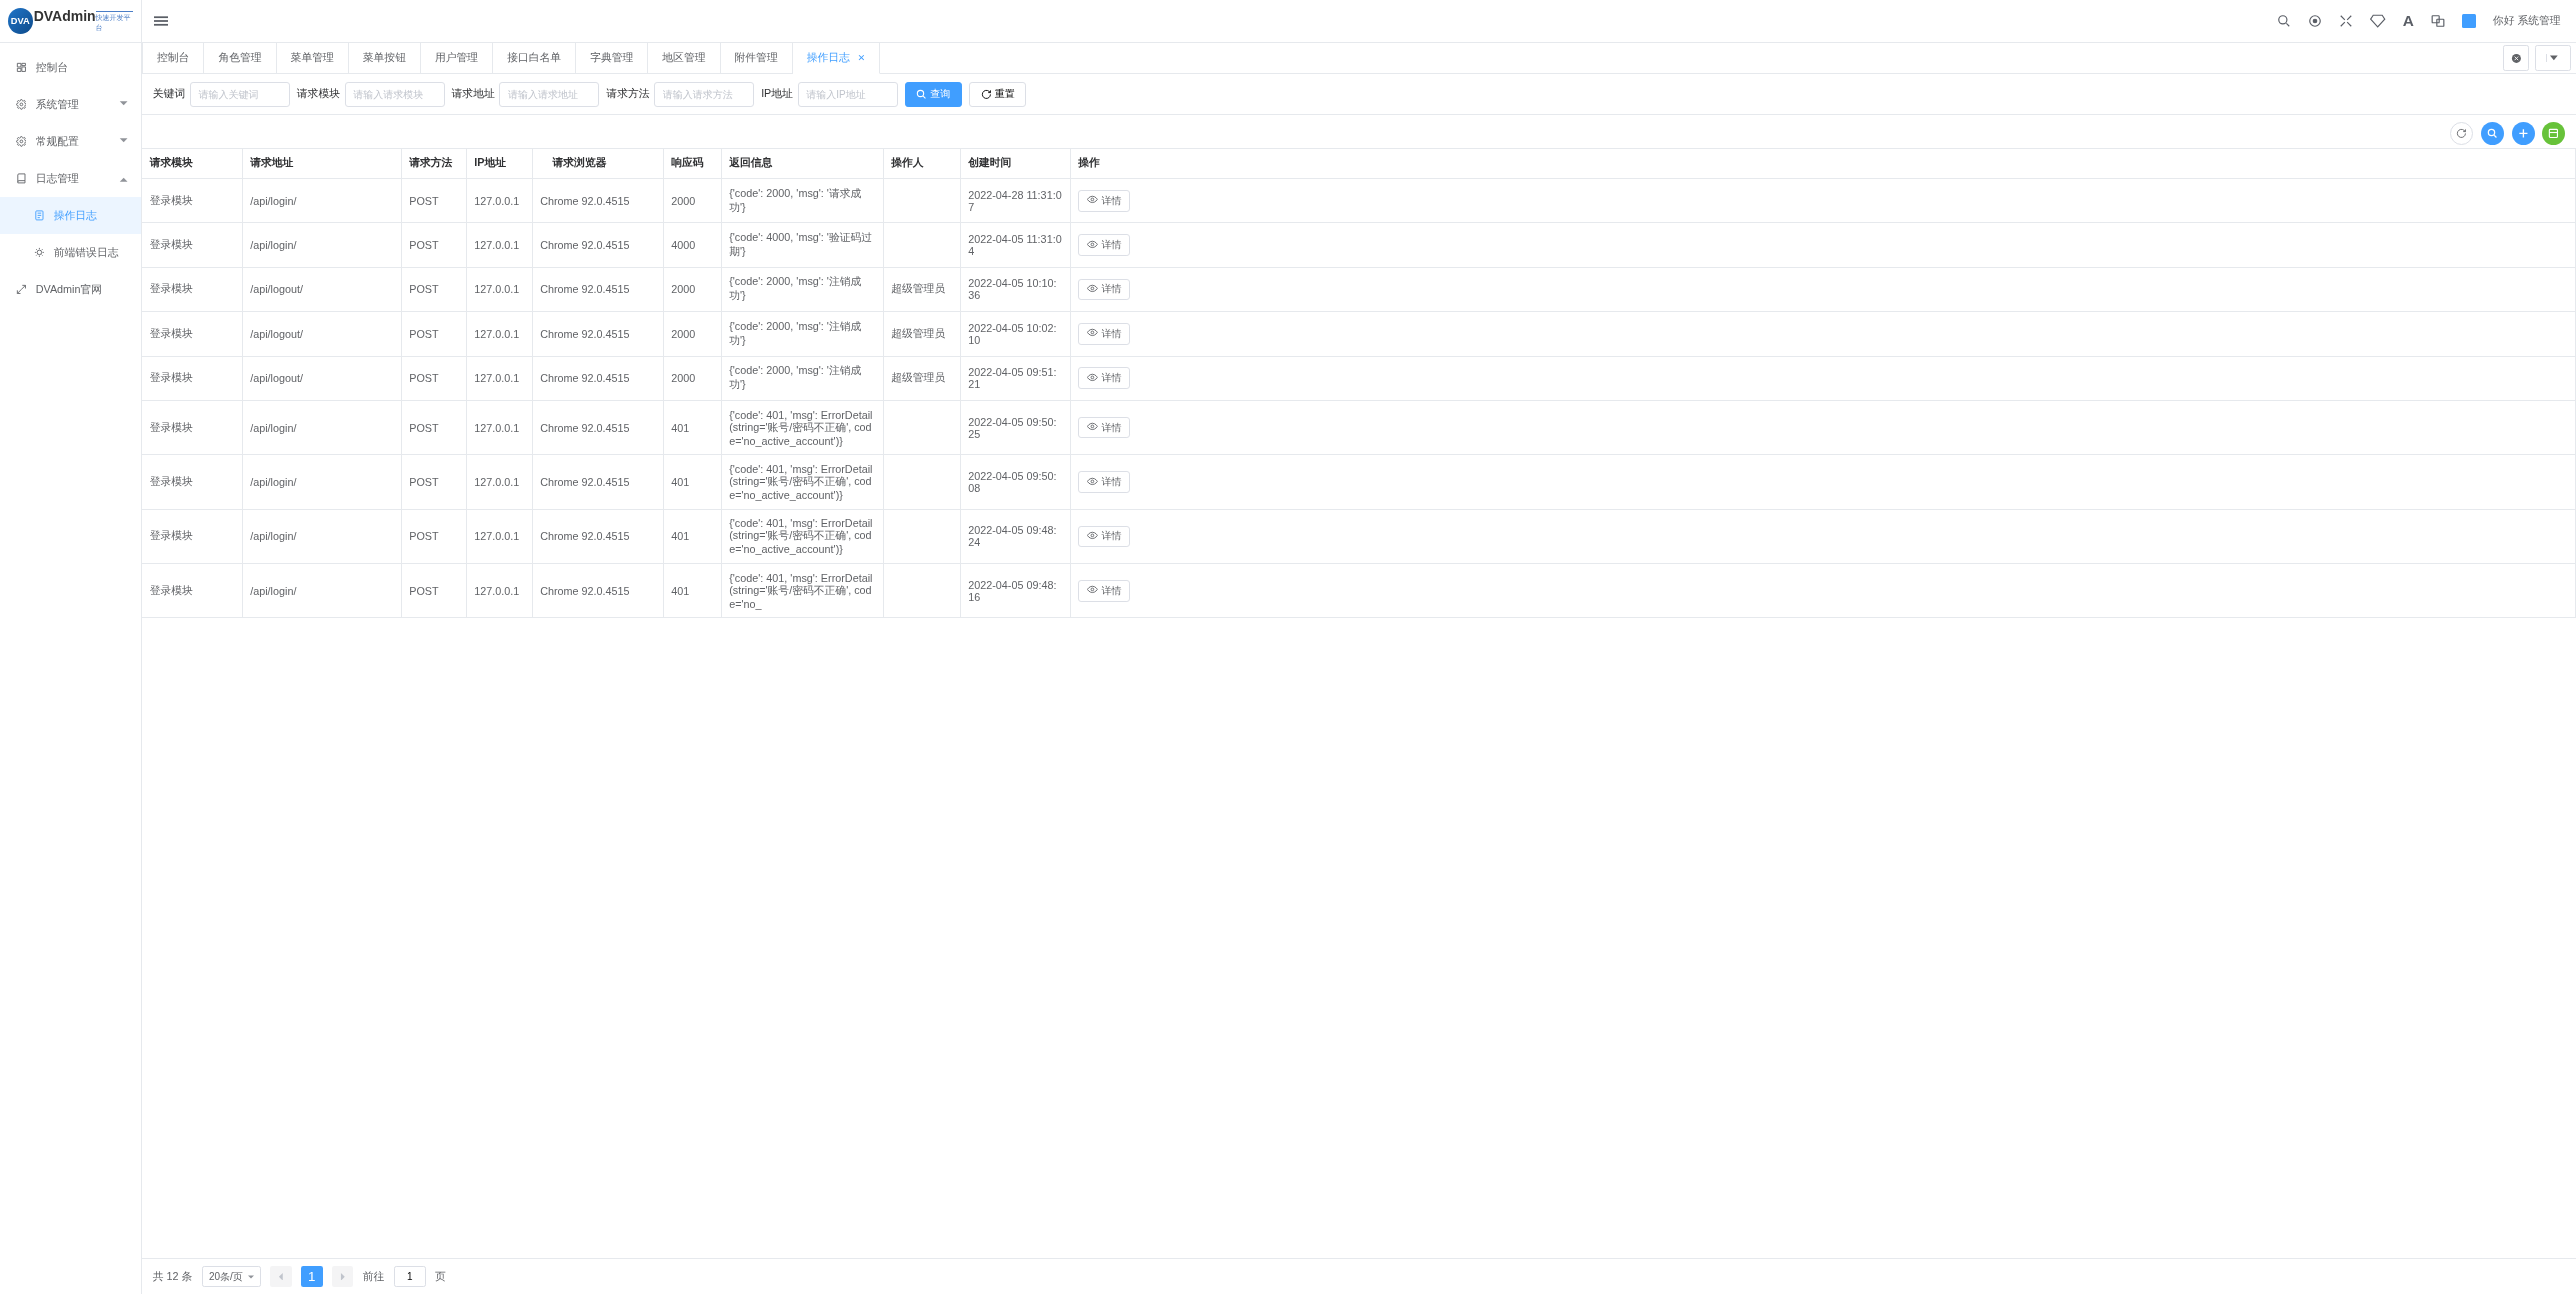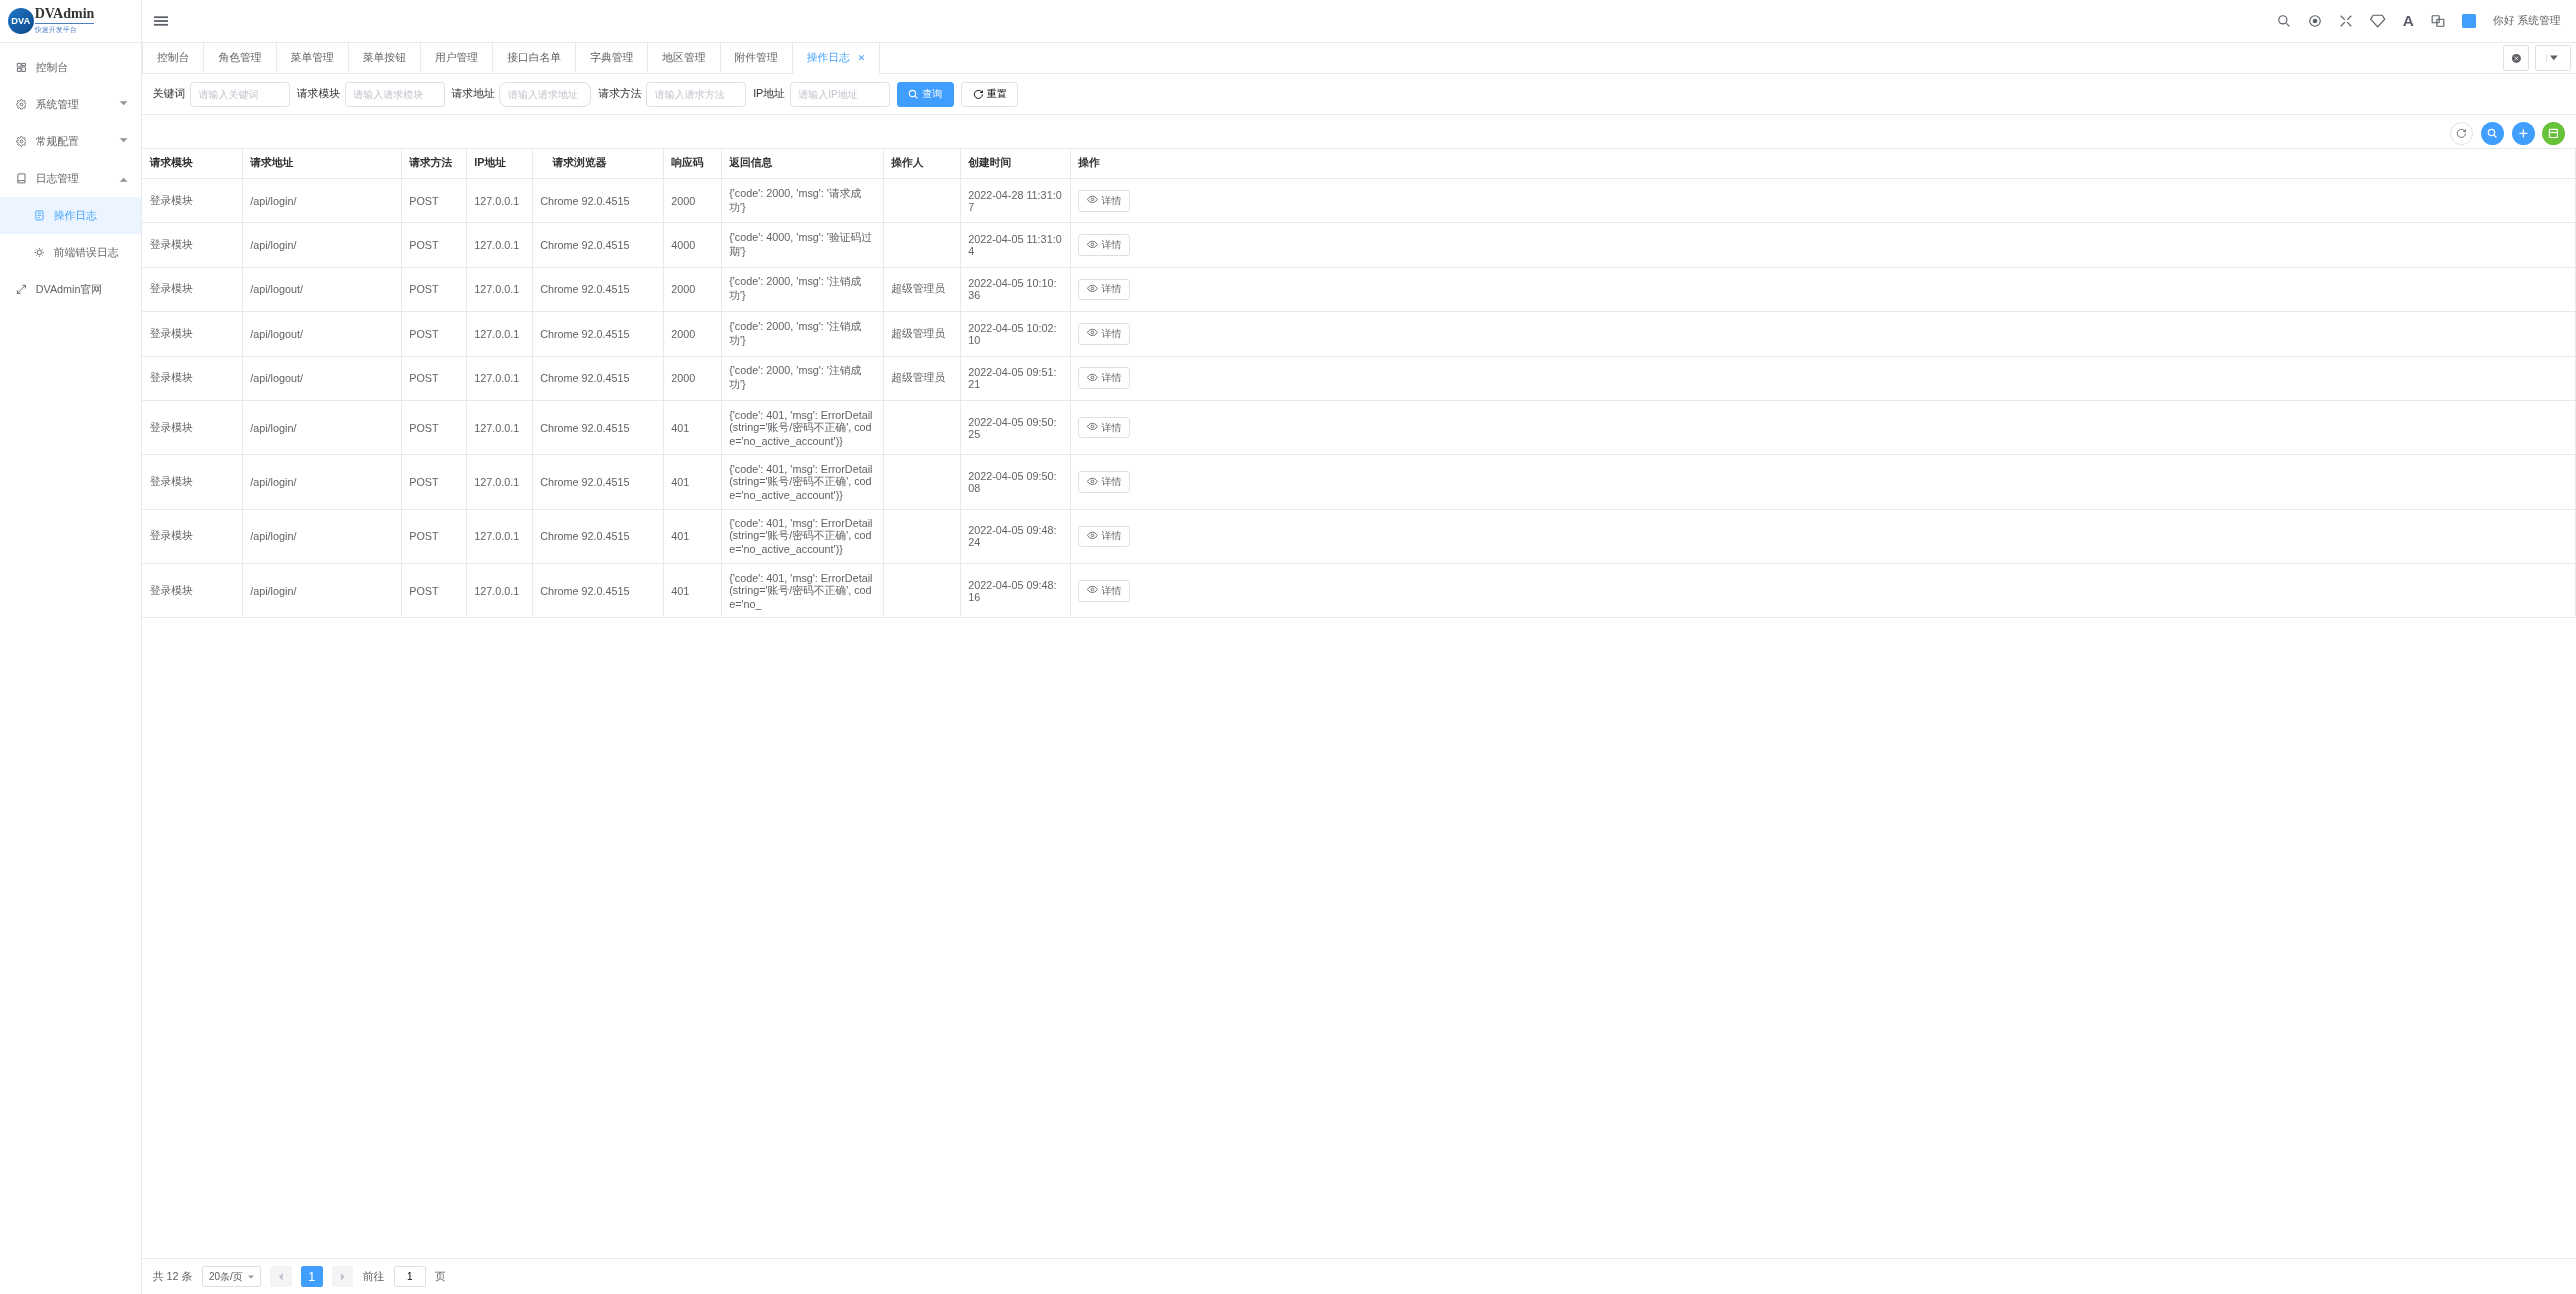--- a/index.html
+++ b/index.html
@@ -14,21 +14,21 @@
     --hover:#f5f7fa;
     --green:#67c23a;
   }
   *{box-sizing:border-box;}
   html,body{margin:0;padding:0;height:100%;font-family:-apple-system,"Helvetica Neue",Helvetica,Arial,"PingFang SC","Hiragino Sans GB","Microsoft YaHei",sans-serif;font-size:10.8px;color:var(--text);background:#fff;}
   .app{display:flex;height:100vh;}
   
   .sidebar{width:142px;border-right:0.8px solid var(--border);display:flex;flex-direction:column;}
   .logo{height:43px;display:flex;align-items:center;padding:0 7.7px;gap:1px;border-bottom:0.8px solid var(--border);}
   .logo-dot{width:26px;height:26px;border-radius:50%;background:linear-gradient(135deg,#2176c9 0%,#0d4a8a 100%);display:flex;align-items:center;justify-content:center;color:#fff;font-size:9.3px;font-weight:bold;}
-  .logo-text{display:flex;flex-direction:column;font-family:Liberation Serif, serif;}
+  .logo-text{display:flex;}
   .logo-title{font-size:14px;font-weight:700;color:#333;line-height:1;}
   .logo-sub{font-size:7px;color:#4a7dc6;padding-top:1.5px;border-top:0.8px solid #4a7dc6;margin-top:2.3px;}
   .nav{flex:1;padding-top:6.2px;}
   .nav-item{display:flex;align-items:center;height:37px;padding:0 14px;color:var(--text);cursor:pointer;position:relative;}
   .nav-item.sub{padding-left:32px;}
   .nav-item .chev{position:absolute;right:12.4px;top:50%;transform:translateY(-50%);color:#909399;}
   .nav-item .chev.open{transform:translateY(-50%) rotate(180deg);}
   .nav-icon{width:14px;display:inline-flex;justify-content:center;margin-right:7.7px;color:#606266;}
   .nav-item.active{background:#ecf5ff;color:var(--primary);}
   .nav-item.active .nav-icon{color:var(--primary);}
@@ -284,21 +284,21 @@
       <div class="sgroup">
         <span class="slabel">关键词</span>
         <input class="sinput" style="width: 100px;" placeholder="请输入关键词">
       </div>
       <div class="sgroup">
         <span class="slabel">请求模块</span>
         <input class="sinput" style="width: 100px;" placeholder="请输入请求模块">
       </div>
       <div class="sgroup">
         <span class="slabel">请求地址</span>
-        <input class="sinput" style="width: 92px; border-radius: 8px;" placeholder="请输入请求地址">
+        <input class="sinput" style="width: 100px;" placeholder="请输入请求地址">
       </div>
       <div class="sgroup">
         <span class="slabel">请求方法</span>
         <input class="sinput" style="width: 100px;" placeholder="请输入请求方法">
       </div>
       <div class="sgroup">
         <span class="slabel">IP地址</span>
         <input class="sinput" style="width: 100px;" placeholder="请输入IP地址">
       </div>
       <button class="btn primary">

